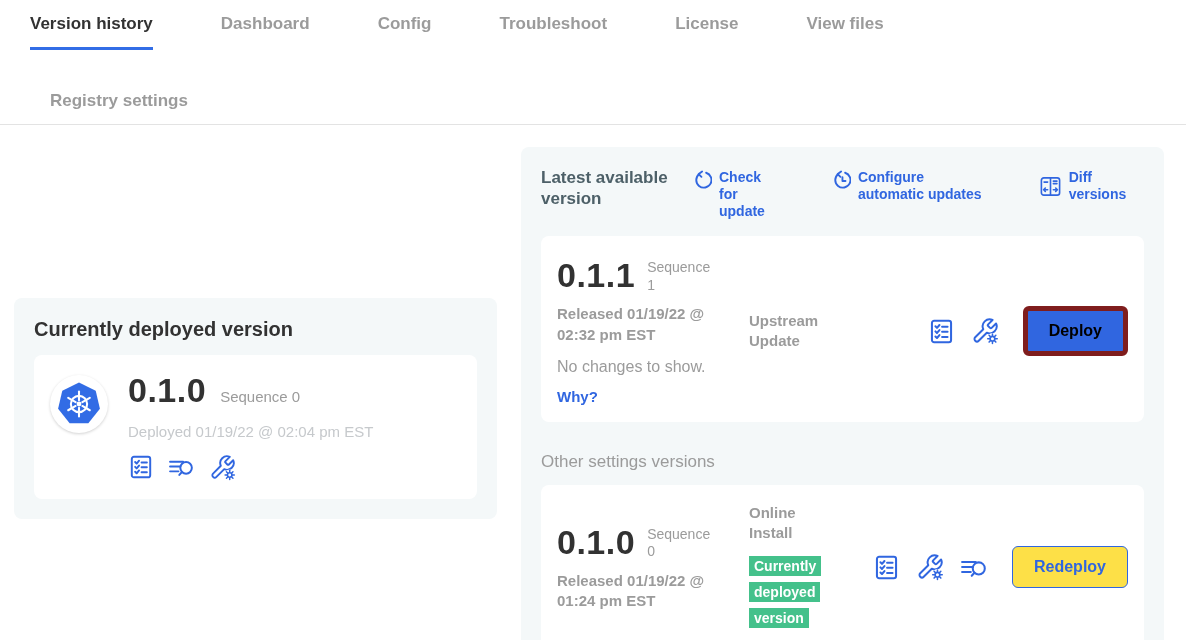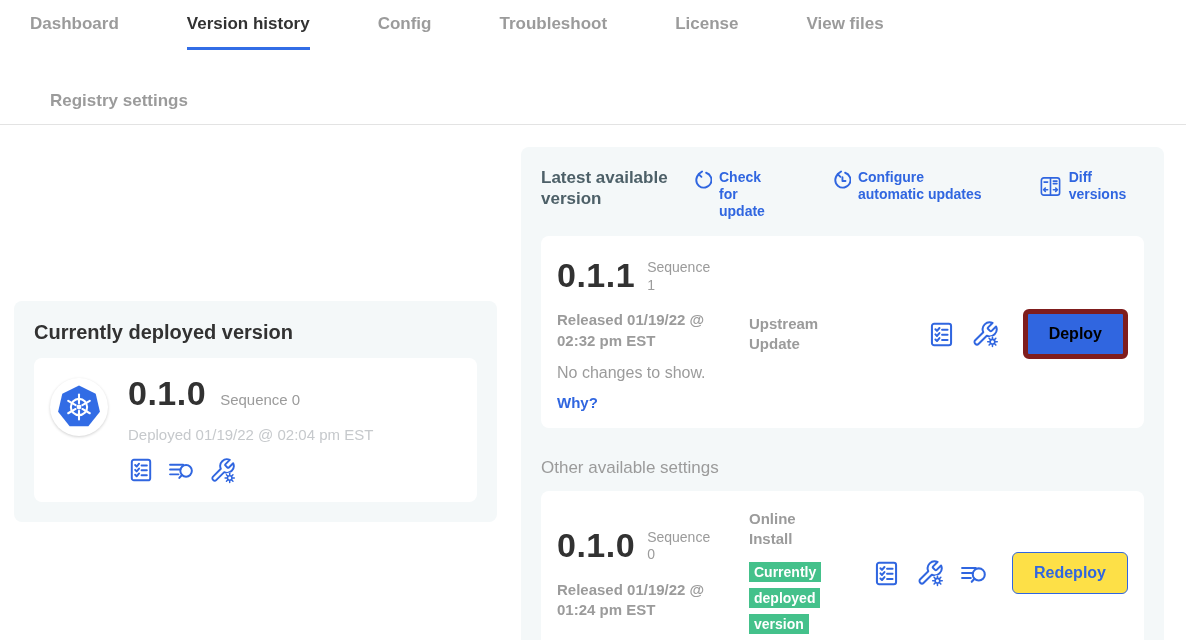--- a/index.html
+++ b/index.html
@@ -54,21 +54,21 @@
   .action-link .lbl { font-size:14px; font-weight:700; line-height:1.2; }
   .w70  { max-width:72px; }
   .w140 { max-width:146px; }
   .action-link svg { flex:none; margin-top:1px; }
   .diff-action { margin-left:auto; align-items:center; }
 
   .version-card { margin-top:17px; padding:20px 16px 16px 16px; display:flex; align-items:center; }
   .vc-col1 { flex:0 0 192px; }
   .vc-version-row { display:flex; align-items:flex-start; gap:12px; }
   .seq-wrap { width:70px; font-size:14px; font-weight:500; color:#9b9b9b; line-height:1.25; margin-top:3px; }
-  .released { margin-top:15px; width:168px; font-size:15px; font-weight:600; color:#9b9b9b; line-height:1.35; }
+  .released { margin-top:9px; width:168px; font-size:15px; font-weight:600; color:#9b9b9b; line-height:1.35; }
   .no-changes { margin-top:13px; font-size:16px; color:#9b9b9b; }
   .why-link { display:inline-block; margin-top:12px; font-size:15px; font-weight:700; color:#3066e0; cursor:pointer; text-decoration:none; }
 
   .vc-col2 { flex:0 0 110px; align-self:center; }
   .source-label { font-size:15px; font-weight:600; color:#9b9b9b; line-height:1.35; max-width:86px; }
   .badge-wrap { margin-top:10px; width:74px; line-height:1.62; }
   .deployed-badge {
     display:inline; background:#44c18b; color:#fff;
     font-size:14px; font-weight:700; padding:2px 5px;
     -webkit-box-decoration-break:clone; box-decoration-break:clone;
@@ -138,22 +138,22 @@
     <g id="ic-schedule" fill="none" stroke="currentColor" stroke-width="2" stroke-linecap="round" stroke-linejoin="round">
       <path d="M6.3 4.4 A 8 8 0 1 0 13.8 2.9"></path>
       <path d="M9.6 1.6 L6 4.3 L8.9 7.2"></path>
       <path d="M11 7.6 V11.6 H14.2"></path>
     </g>
   </defs>
 </svg>
 
 <div class="nav">
   <div class="nav-row1">
+    <div class="nav-tab active">Version history</div>
     <div class="nav-tab">Dashboard</div>
-    <div class="nav-tab active">Version history</div>
     <div class="nav-tab">Config</div>
     <div class="nav-tab">Troubleshoot</div>
     <div class="nav-tab">License</div>
     <div class="nav-tab">View files</div>
   </div>
   <div class="nav-row2">
     <div class="nav-tab" style="display:inline-block">Registry settings</div>
   </div>
 </div>
 
@@ -250,21 +250,21 @@
         </button>
         <button class="icon-btn">
           <svg width="28" height="28" viewBox="0 0 24 24">
               <use href="#ic-wrench-gear"></use>
             </svg>
         </button>
         <button class="btn btn-primary">Deploy</button>
       </div>
     </div>
 
-    <div class="other-title">Other available settings</div>
+    <div class="other-title">Other settings versions</div>
 
     <div class="card version-card other-card">
       <div class="vc-col1">
         <div class="vc-version-row">
           <span class="version-big">0.1.0</span>
           <span class="seq-wrap">Sequence 0</span>
         </div>
         <div class="released">Released 01/19/22 @ 01:24 pm EST</div>
       </div>
       <div class="vc-col2">

